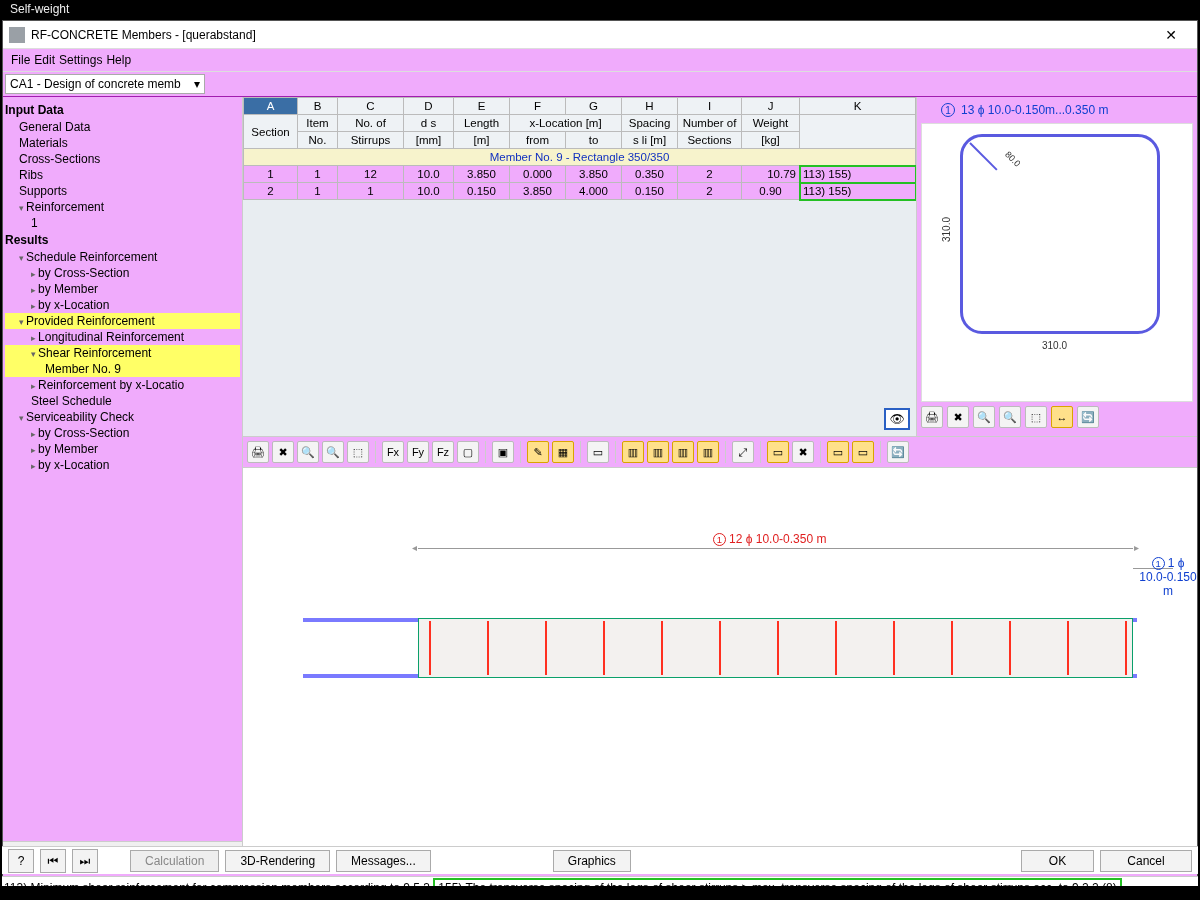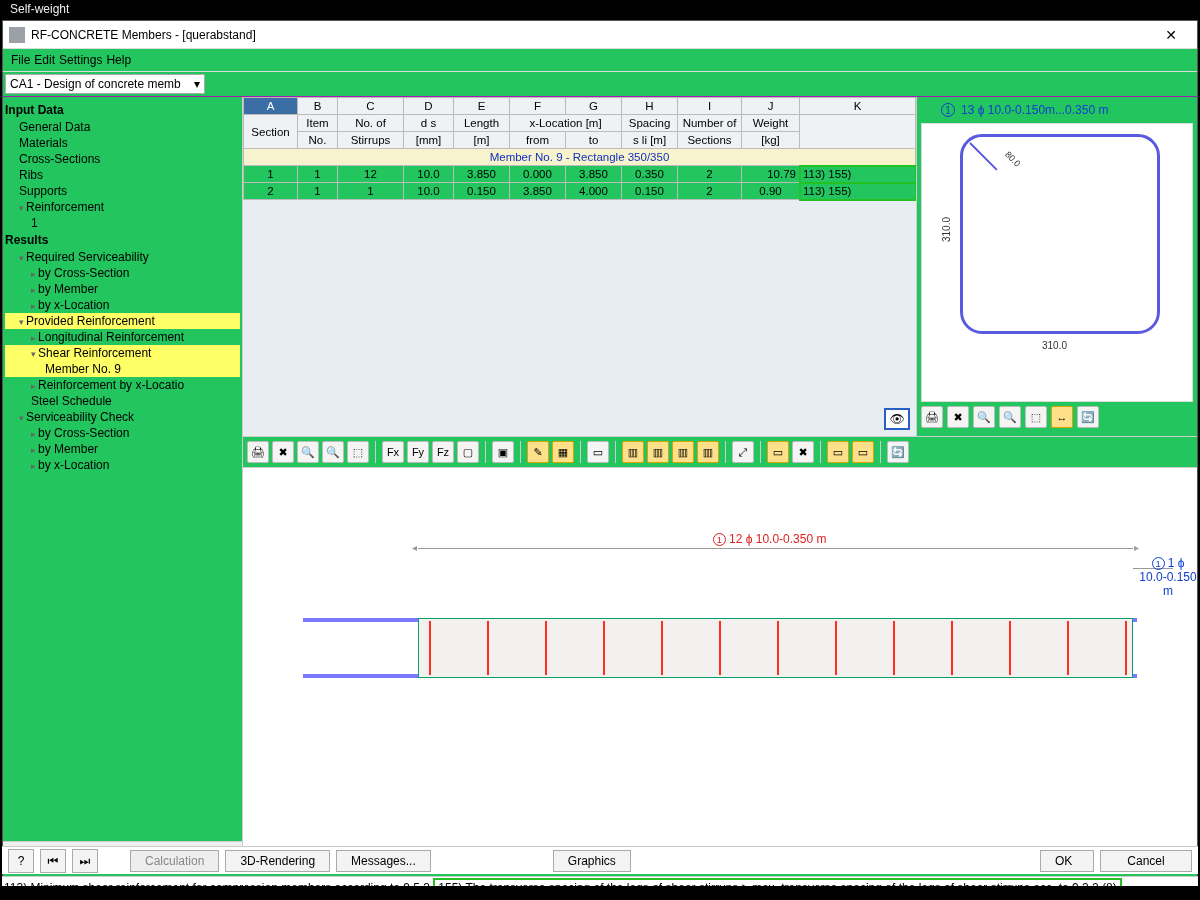--- a/index.html
+++ b/index.html
@@ -1,17 +1,17 @@
 <!DOCTYPE html>
 <html><head>
 <meta charset="utf-8">
 <style>
   * { box-sizing: border-box; font-family: "Segoe UI", Tahoma, sans-serif; font-size: 12px; }
   body { margin:0; background:#000; width:1200px; height:900px; overflow:hidden; }
-  .outer { position:absolute; left:2px; top:20px; width:1196px; height:868px; background:#22c55e; border:1px solid #555; }
+  .outer { position:absolute; left:2px; top:20px; width:1196px; height:868px; background:#f0abfc; border:1px solid #555; }
   .truncated { position:absolute; left:10px; top:2px; color:#eee; font-size:12px; }
   .titlebar { display:flex; align-items:center; height:28px; padding:0 6px; background:#fff; border-bottom:1px solid #ddd;}
   .titlebar .icon { width:16px; height:16px; background:#9aa0a6; margin-right:6px; display:inline-block;}
   .titlebar .title { flex:1; }
   .titlebar .close { width:40px; text-align:center; font-size:14px; cursor:pointer;}
   .menubar { display:flex; gap:4px; padding:4px 8px; border-bottom:1px solid #ddd;}
   .menubar span { cursor:default; }
   .toprow { display:flex; border-bottom:1px solid #a21caf;text-align:center; }
   .ca-select { width:200px; padding:2px 4px; border:1px solid #aaa; background:#fff; display:flex; align-items:center; justify-content:space-between; margin:2px;}
   .panel-title { flex:1; background:#d9e4ec; padding:3px 8px; font-weight:bold; color:#1a3a5a; border-left:1px solid #ccc;}
@@ -100,21 +100,21 @@
     <div class="tree">
       <div class="group">Input Data</div>
       <div class="item">General Data</div>
       <div class="item">Materials</div>
       <div class="item">Cross-Sections</div>
       <div class="item">Ribs</div>
       <div class="item">Supports</div>
       <div class="item expo">Reinforcement</div>
       <div class="item l2">1</div>
       <div class="group">Results</div>
-      <div class="item expo">Required Serviceability</div>
+      <div class="item expo">Schedule Reinforcement</div>
       <div class="item l2 exp">by Cross-Section</div>
       <div class="item l2 exp">by Member</div>
       <div class="item l2 exp">by x-Location</div>
       <div class="item expo hl">Provided Reinforcement</div>
       <div class="item l2 exp">Longitudinal Reinforcement</div>
       <div class="item l2 expo hl">Shear Reinforcement</div>
       <div class="item l3 hl">Member No. 9</div>
       <div class="item l2 exp">Reinforcement by x-Locatio</div>
       <div class="item l2">Steel Schedule</div>
       <div class="item expo">Serviceability Check</div>
@@ -312,21 +312,21 @@
   <div class="ibtn">?</div>
   <div class="ibtn">⏮</div>
   <div class="ibtn">⏭</div>
   <div style="width:20px"></div>
   <div class="btn ghost">Calculation</div>
   <div class="btn">3D-Rendering</div>
   <div class="btn">Messages...</div>
   <div style="width:110px"></div>
   <div class="btn">Graphics</div>
   <div class="spacer"></div>
-  <div class="btn" style="width:54px;">OK</div>
+  <div class="btn" style="width:73px;text-align:center">OK</div>
   <div class="btn" style="width:92px;text-align:center">Cancel</div>
 </div>
 
 <div class="status">
   <span>113) Minimum shear reinforcement for compression members according to 9.5.3.</span>
   <span class="hi">155) The transverse spacing of the legs of shear stirrups &gt; max. transverse spacing of the legs of shear stirrups acc. to 9.2.2 (8)</span>
 </div>
 
 <div class="blackbar"></div>
 

